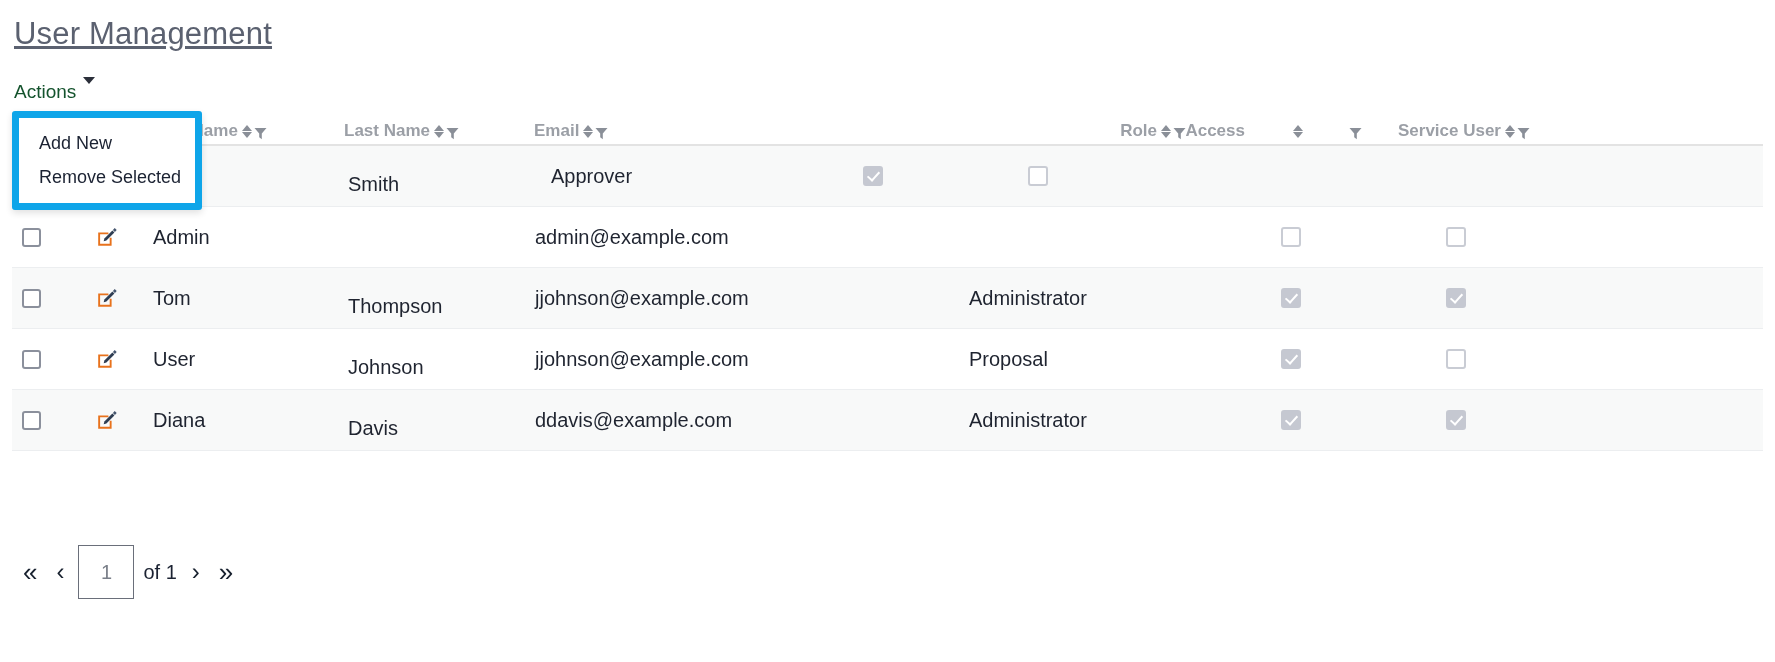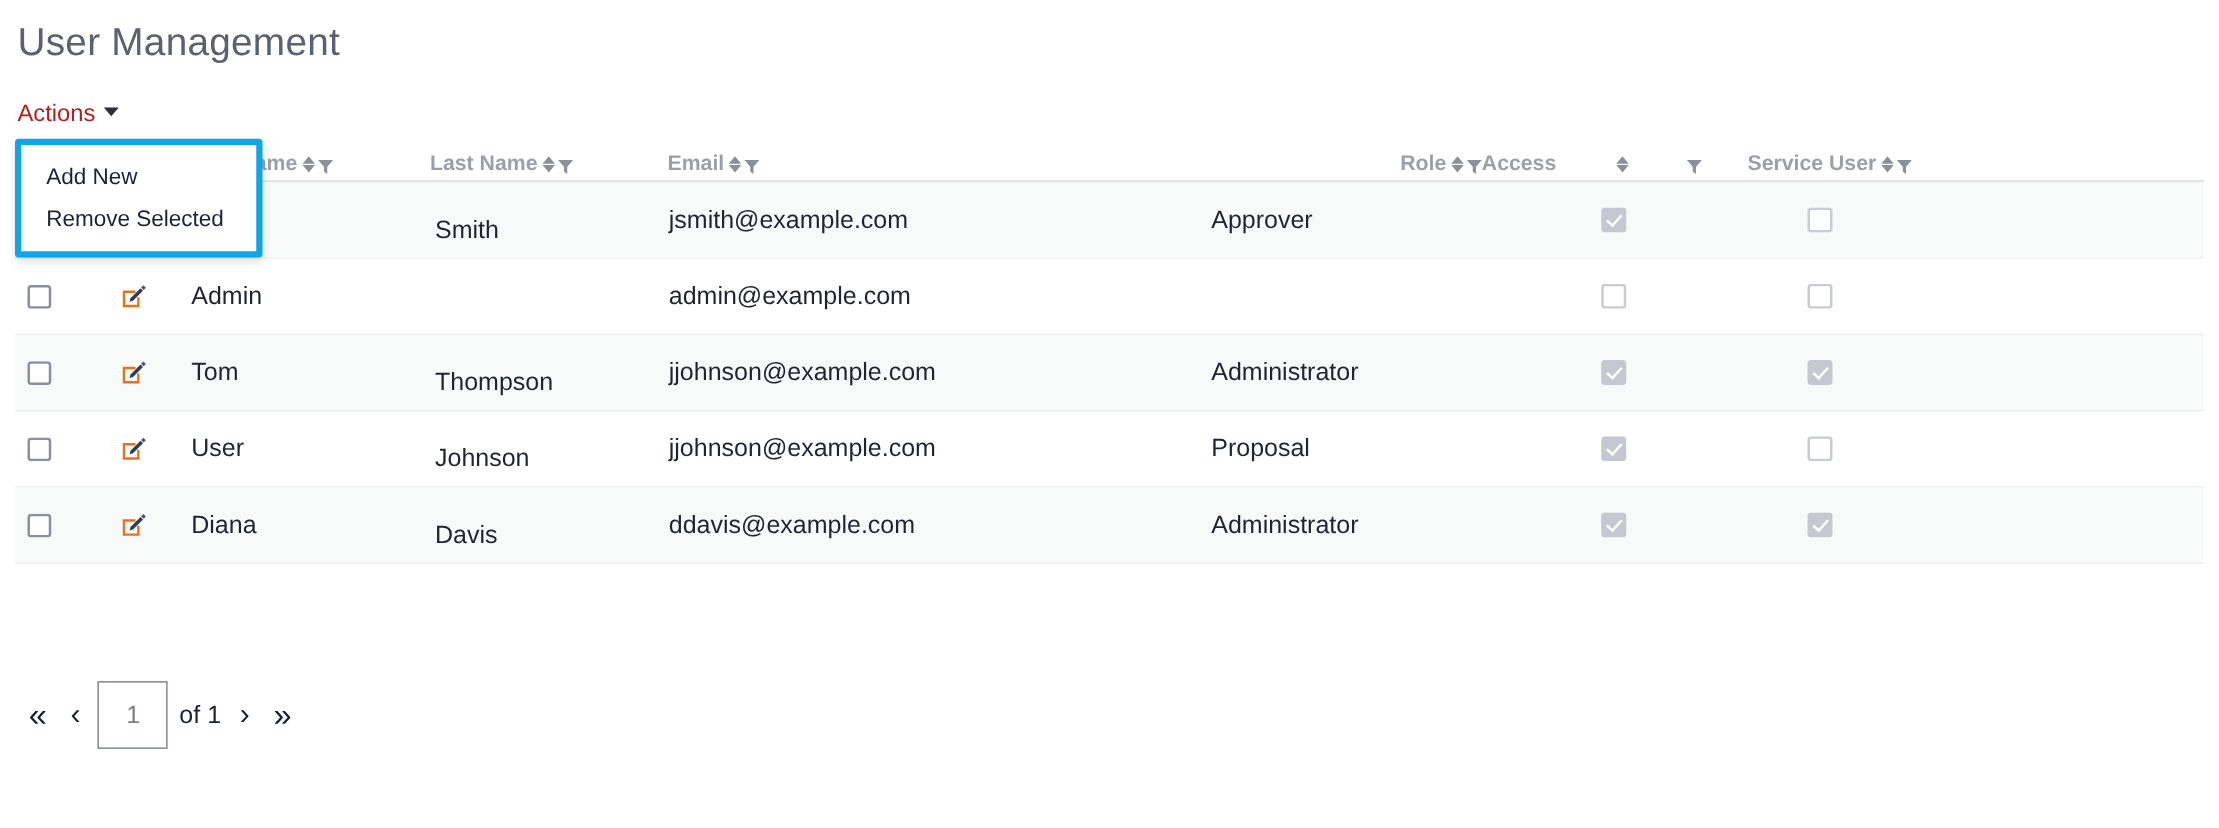--- a/index.html
+++ b/index.html
@@ -20,37 +20,38 @@
   .page-title {
     position: absolute;
     left: 14px;
     top: 14px;
     font-size: 31px;
     font-weight: 400;
     color: #5b6170;
     letter-spacing: 0.2px;
     line-height: 40px;
     white-space: nowrap;
+    text-decoration: underline;
   }
 
   
   .actions-bar {
     position: absolute;
     left: 14px;
     top: 79px;
     height: 26px;
     display: flex;
     align-items: center;
   }
   .actions-trigger {
     display: inline-flex;
-    align-items: center;
+    align-items: flex-start;
     gap: 7px;
     font-size: 19px;
-    color: #b91c1c;
+    color: #14532d;
     cursor: pointer;
     line-height: 24px;
     white-space: nowrap;
   }
   .caret-down {
     width: 0;
     height: 0;
     border-left: 6px solid transparent;
     border-right: 6px solid transparent;
     border-top: 7px solid #2b2f3a;
@@ -59,24 +60,24 @@
     top: -3px;
   }
 
   
   .actions-menu {
     position: absolute;
     left: 12px;
     top: 111px;
     width: 176px;
     background: #ffffff;
-    border: 5px solid #0ea5e9;
+    border: 7px solid #0ea5e9;
     border-radius: 3px;
     box-shadow: 0 3px 7px rgba(0,0,0,0.12);
-    padding: 9px 12px 8px 0;
+    padding: 9px 0 8px 0;
     z-index: 40;
   }
   .menu-item {
     font-size: 18px;
     color: #1b2232;
     line-height: 21px;
     padding: 6px 10px 7px 20px;
     cursor: pointer;
     white-space: nowrap;
   }
@@ -372,21 +373,20 @@
           <span class="edit-btn">
             <svg width="24" height="24" viewBox="0 0 24 24">
               <path d="M3.2 7.4 h10.2 v1.9 H5.1 v9.5 h9.6 v-6.1 h1.9 v8 H3.2 Z" fill="#e8721c"></path>
               <path d="M19.7 3.1 l2.0 2.0 -1.8 1.8 -2.0 -2.0 Z" fill="#46566e"></path>
               <path d="M9.4 13.6 l8.0 -8.0 2.0 2.0 -8.0 8.0 -2.7 0.7 Z" fill="#2e3d52"></path>
             </svg>
           </span>
         </div>
         <div class="cell col-first">John</div>
         <div class="cell col-last">Smith</div>
-        <div class="cell col-email">jsmith@example.com</div>
         <div class="cell col-role">Approver</div>
         <div class="cell col-access">
           <span class="cb-ro checked"></span>
         </div>
         <div class="cell col-service">
           <span class="cb-ro"></span>
         </div>
       </div>
       <div class="grid-row">
         <div class="cell col-check">

